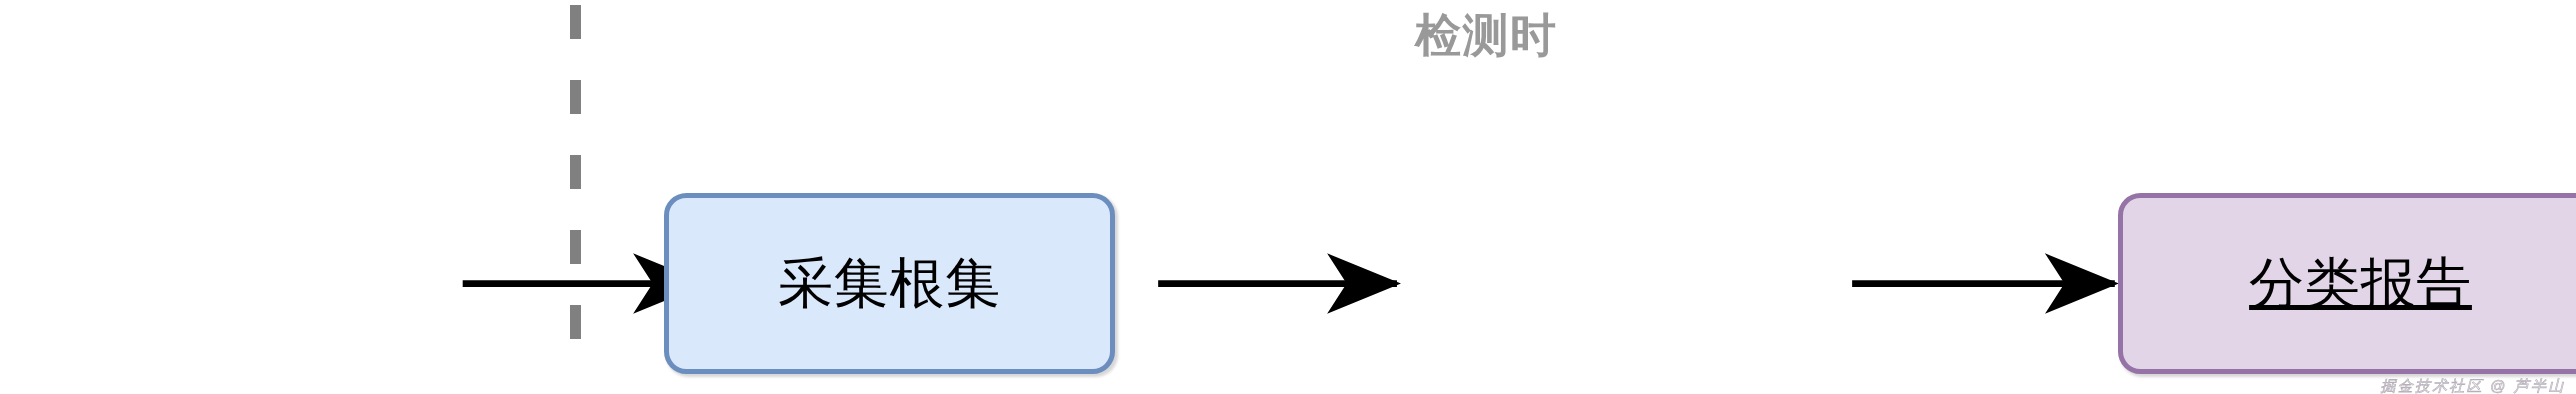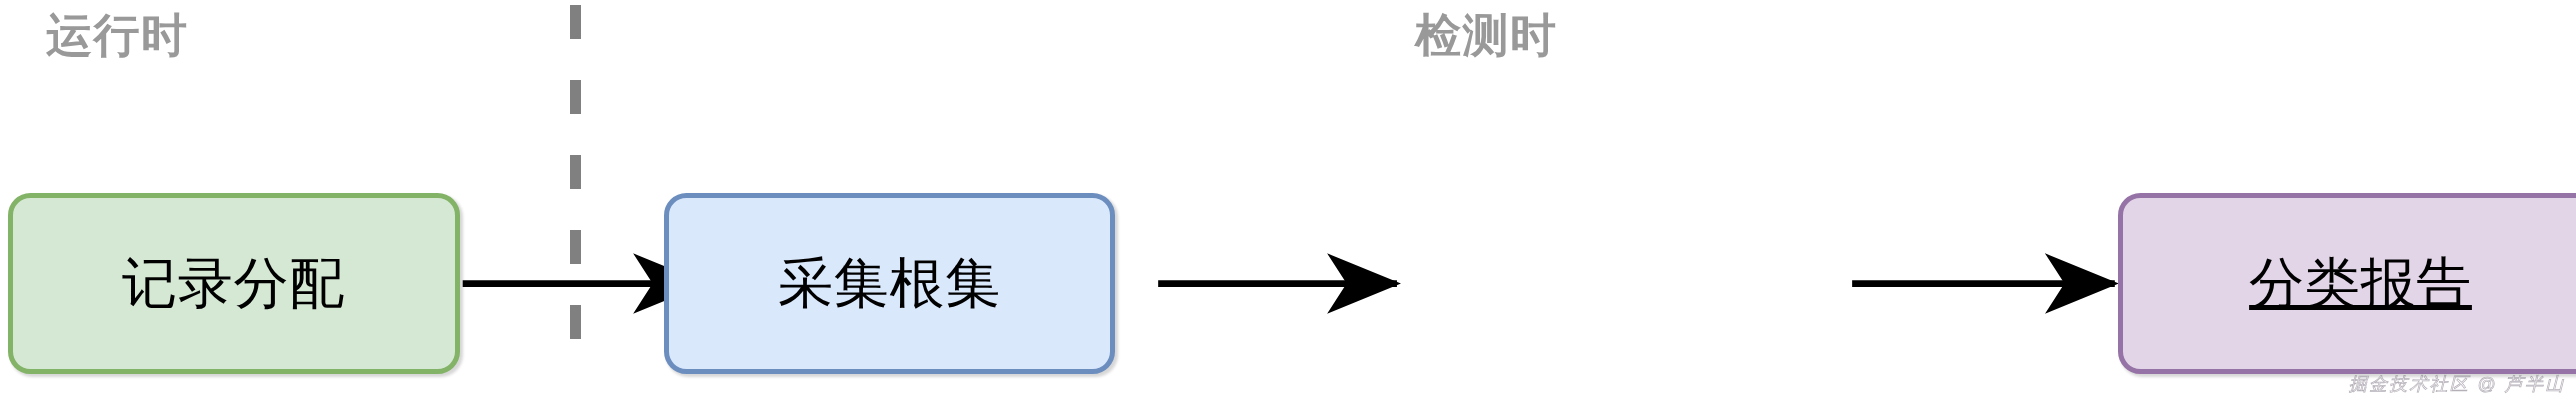--- a/index.html
+++ b/index.html
@@ -82,58 +82,54 @@
     width: 2576px;
     height: 394px;
     pointer-events: none;
   }
 
   
   #watermark {
     position: absolute;
     right: 10.5px;
     bottom: 1.5px;
-    font-size: 18px;
+    font-size: 15px;
     line-height: 1;
     color: rgba(255,255,255,0.0);
     -webkit-text-stroke: 0.7px rgba(120,110,125,0.55);
     white-space: nowrap;
     user-select: none;
     font-style: italic;
     letter-spacing: 2.2px;
   }
 </style>
 </head>
 <body>
 
 <div id="canvas">
 
-  <div class="phase-label" id="phase-runtime">运行时</div>
 
   <div class="phase-label" id="phase-detect">检测时</div>
 
   <div id="phase-divider"></div>
 
   <svg id="connectors" viewBox="0 0 3450 528" xmlns="http://www.w3.org/2000/svg">
     <defs>
       <marker id="arrowhead" markerWidth="11" markerHeight="9" refX="10.4" refY="4.5" orient="auto" markerUnits="strokeWidth">
         <path d="M0,0 L11,4.5 L0,9 L2.9,4.5 Z" fill="#000000"></path>
       </marker>
     </defs>
 
     <line x1="619" y1="380" x2="941" y2="380" stroke="#000000" stroke-width="9" marker-end="url(#arrowhead)"></line>
 
     <line x1="1551" y1="380" x2="1871" y2="380" stroke="#000000" stroke-width="9" marker-end="url(#arrowhead)"></line>
 
     <line x1="2481" y1="380" x2="2833" y2="380" stroke="#000000" stroke-width="9" marker-end="url(#arrowhead)"></line>
   </svg>
 
-  <div class="node" id="node-record" style="background:#d5e8d4; border-color:#82b366;">
-    <span class="node-label">记录分配</span>
-  </div>
 
   <div class="node" id="node-rootset" style="background:#dae8fc; border-color:#6c8ebf;">
     <span class="node-label">采集根集</span>
   </div>
 
 
   <div class="node" id="node-report" style="background:#e1d5e7; border-color:#9673a6;">
     <span class="node-label">分类报告</span>
   </div>
 

